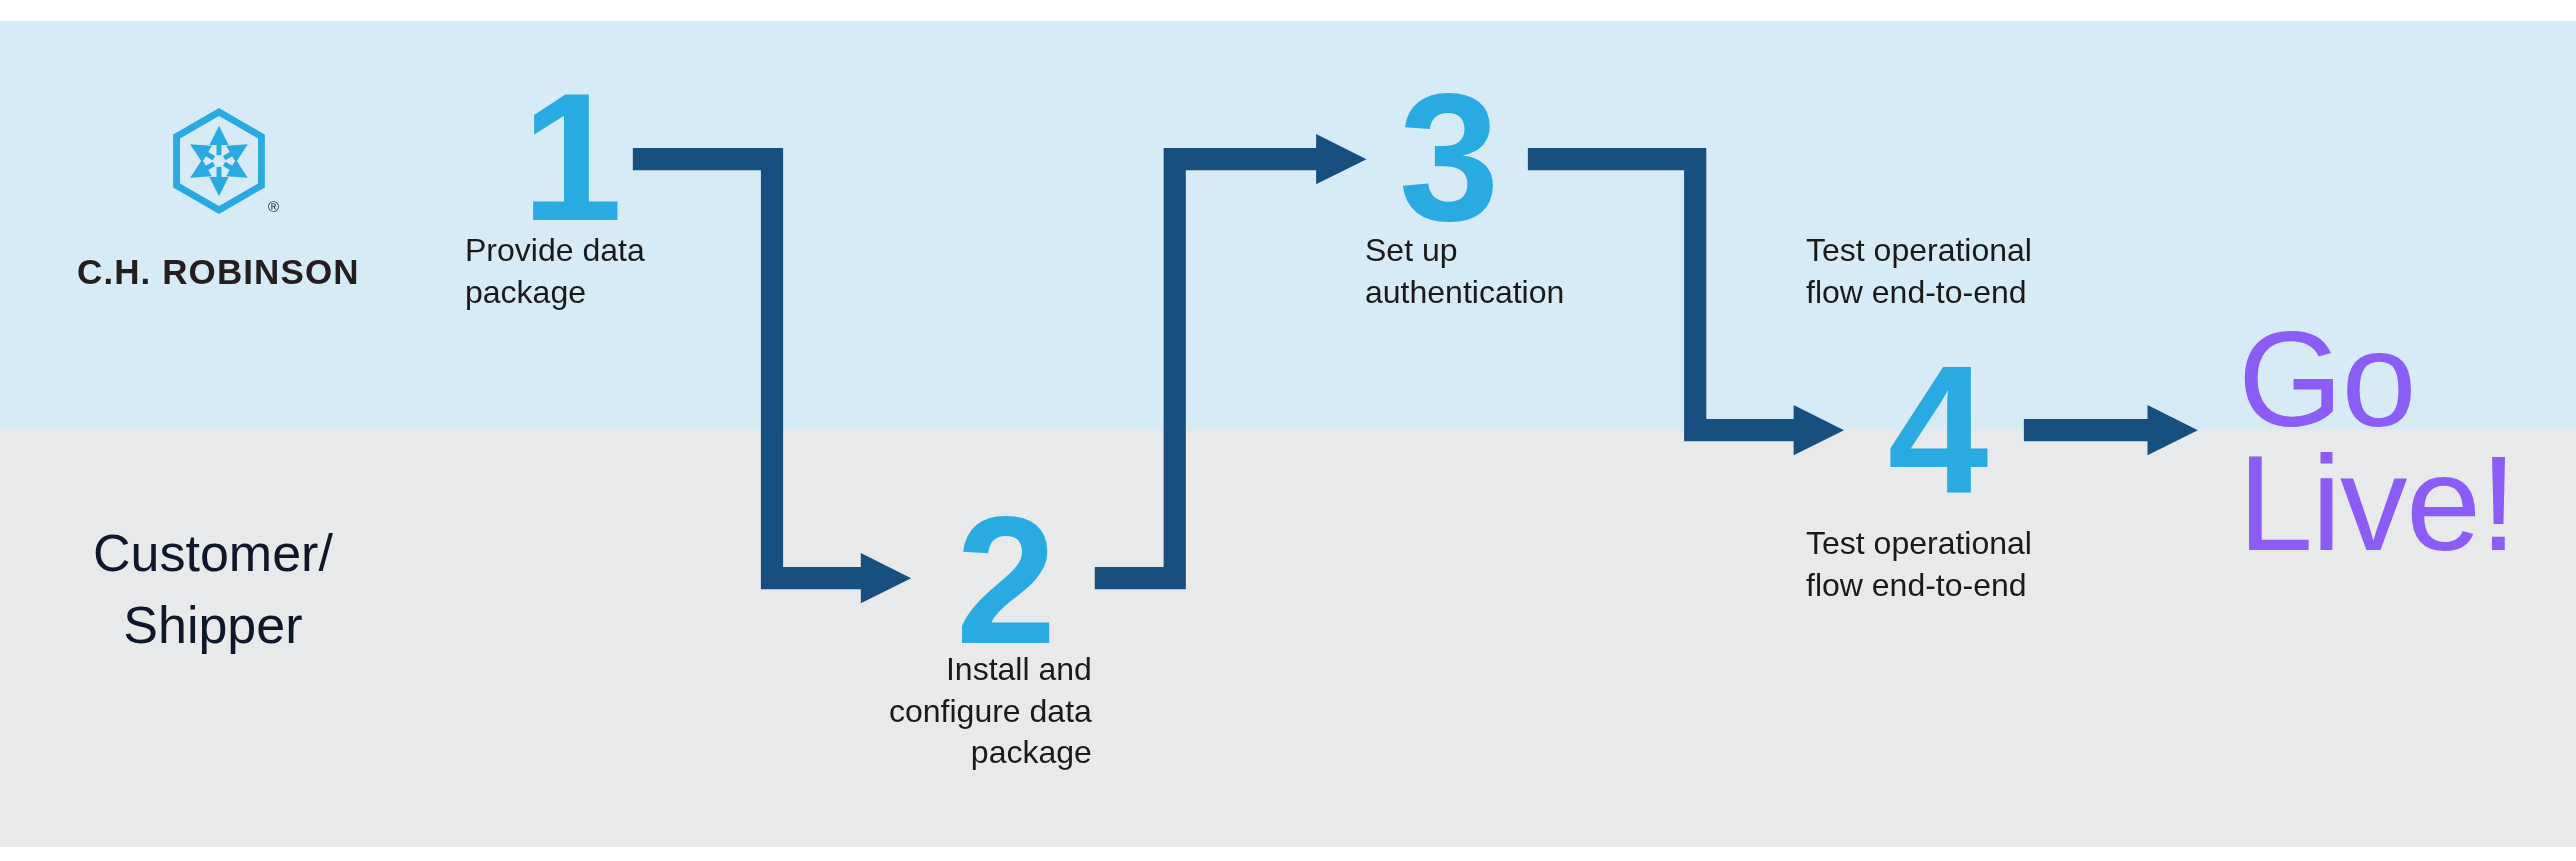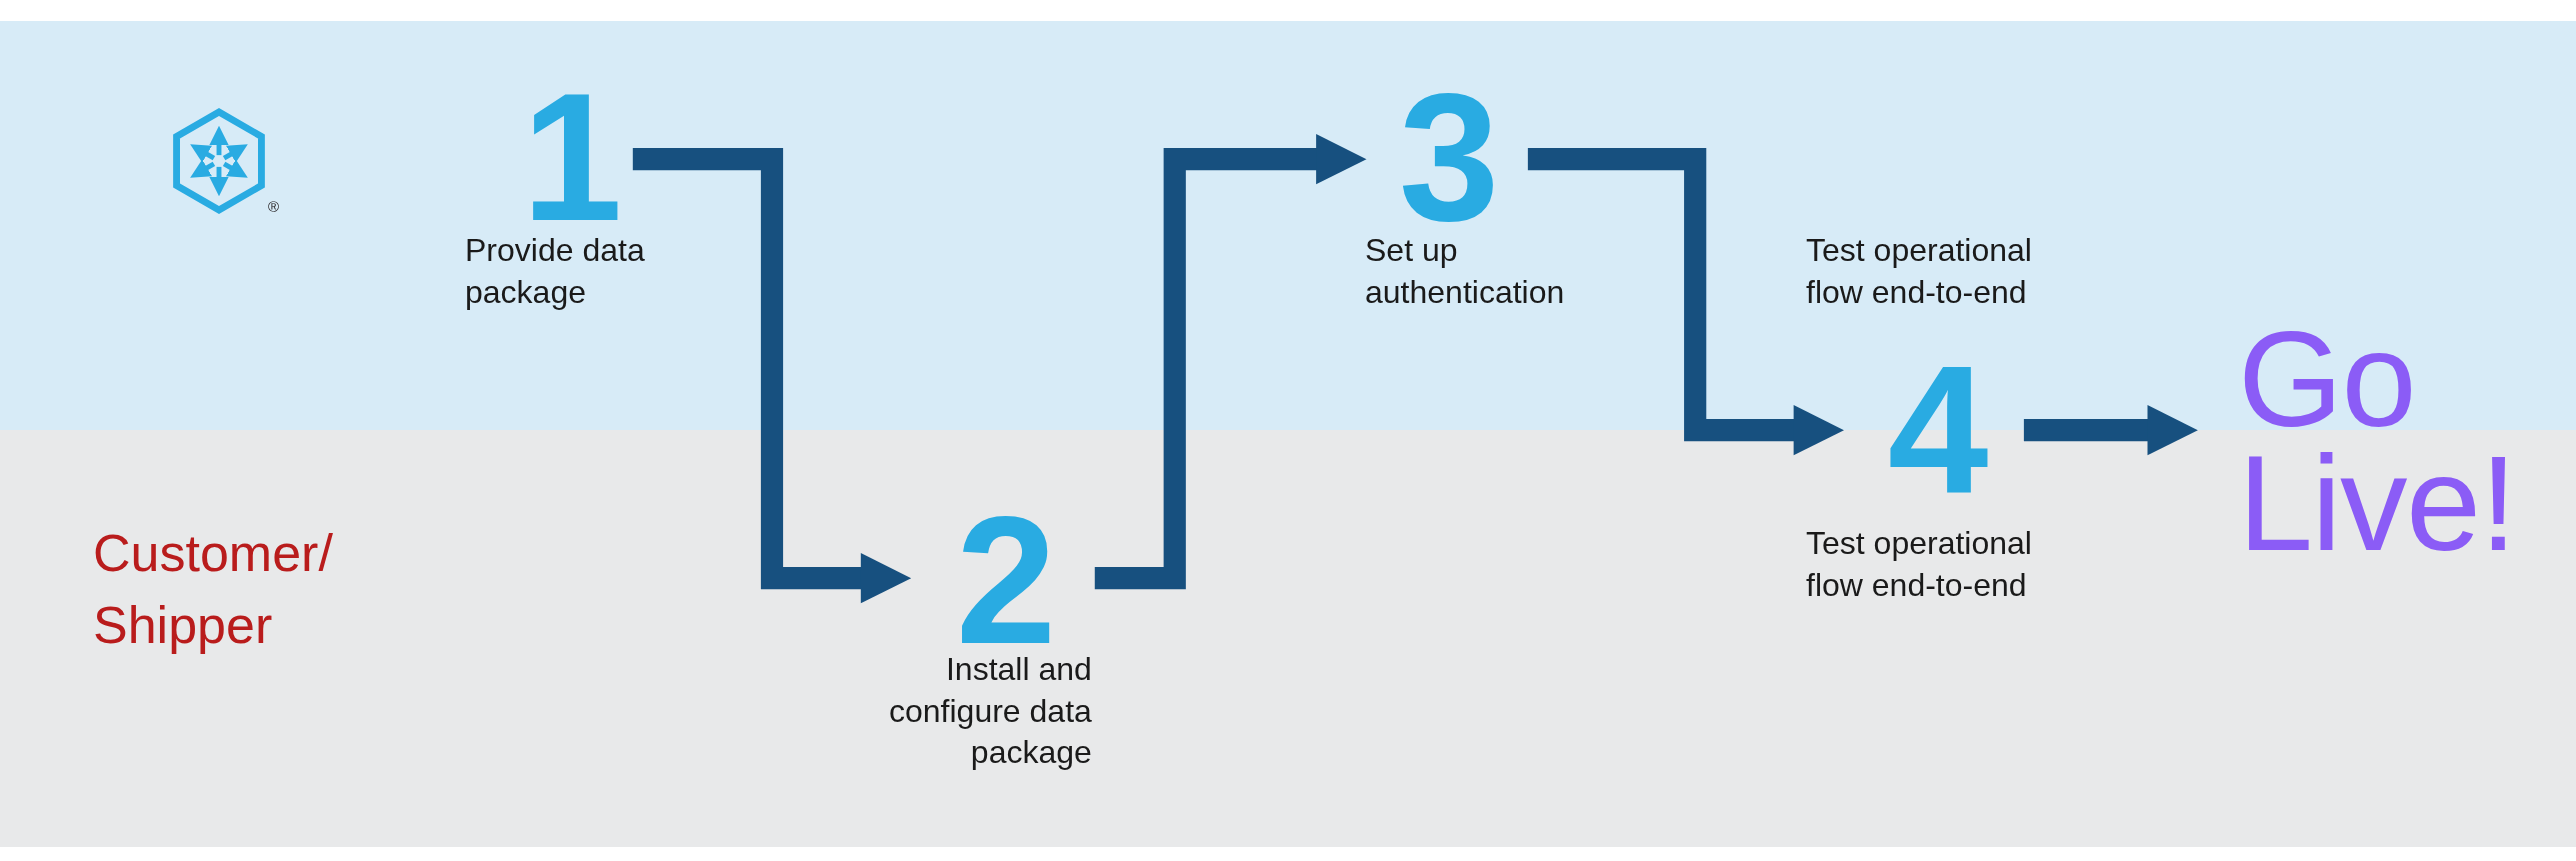--- a/index.html
+++ b/index.html
@@ -21,21 +21,21 @@
   .reg  { position:absolute; left:268px; top:198px; font-size:15px; color:#231f20; }
   .brand{
     position:absolute; left:77px; top:252px;
     font-size:35px; font-weight:bold; letter-spacing:1.1px; color:#231f20;
     white-space:nowrap;
   }
 
   
   .lane-label {
     position:absolute; left:93px; top:518px;
-    font-size:52px; line-height:1.38; color:#b91c1c; white-space:pre-line;
+    font-size:52px; line-height:1.38; color:#0f172a; white-space:pre-line;text-align:center;
   }
 
   
   .arrows { position:absolute; left:0; top:0; width:2576px; height:861px; }
   .ln { fill:none; stroke:#17507f; stroke-width:30px; }
   .ah { fill:#17507f; stroke:none; }
 
   
   .num {
     position:absolute; transform:translate(-50%,-50%);
@@ -71,20 +71,21 @@
     </defs>
     <polygon points="50,5 93.3,30 93.3,80 50,105 6.7,80 6.7,30" fill="none" stroke="#29abe2" stroke-width="7" stroke-linejoin="miter"></polygon>
     <line x1="50" y1="49" x2="50" y2="27" stroke="#29abe2" stroke-width="5" marker-end="url(#ah6)"></line>
     <line x1="50" y1="61" x2="50" y2="83" stroke="#29abe2" stroke-width="5" marker-end="url(#ah6)"></line>
     <line x1="55.2" y1="52" x2="72.5" y2="42" stroke="#29abe2" stroke-width="5" marker-end="url(#ah6)"></line>
     <line x1="55.2" y1="58" x2="72.5" y2="68" stroke="#29abe2" stroke-width="5" marker-end="url(#ah6)"></line>
     <line x1="44.8" y1="58" x2="27.5" y2="68" stroke="#29abe2" stroke-width="5" marker-end="url(#ah6)"></line>
     <line x1="44.8" y1="52" x2="27.5" y2="42" stroke="#29abe2" stroke-width="5" marker-end="url(#ah6)"></line>
   </svg>
   <span class="reg">®</span>
+  <div class="brand">C.H. ROBINSON</div>
 
   <div class="lane-label">Customer/
 Shipper</div>
 
   <svg class="arrows" viewBox="0 0 3478 1163" aria-hidden="true">
     <polyline class="ln" points="854,215 1042,215 1042,781 1165,781"></polyline>
     <polygon class="ah" points="1162,747 1162,815 1230,781"></polygon>
 
     <polyline class="ln" points="1478,781 1586,781 1586,215 1780,215"></polyline>
     <polygon class="ah" points="1777,181 1777,249 1845,215"></polygon>

